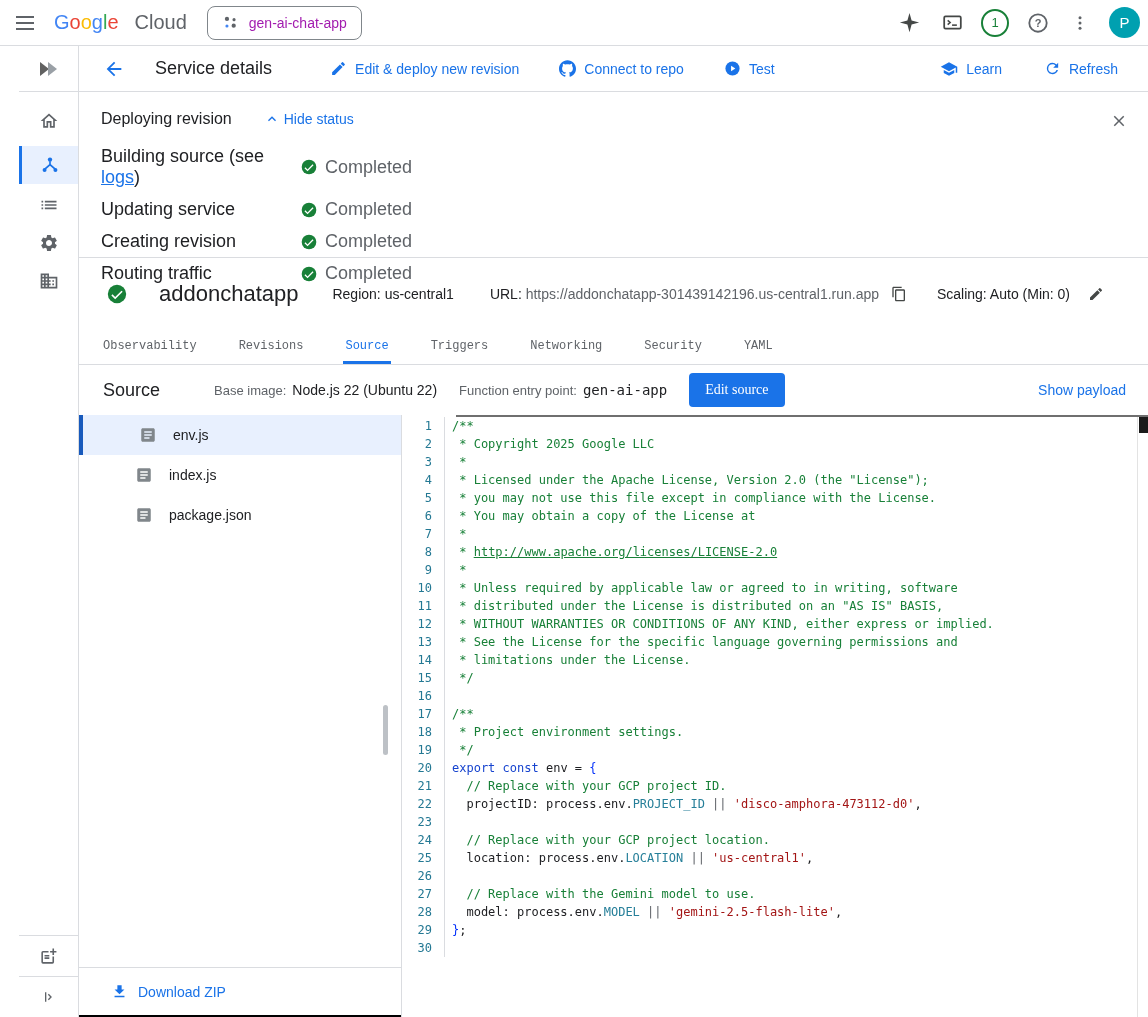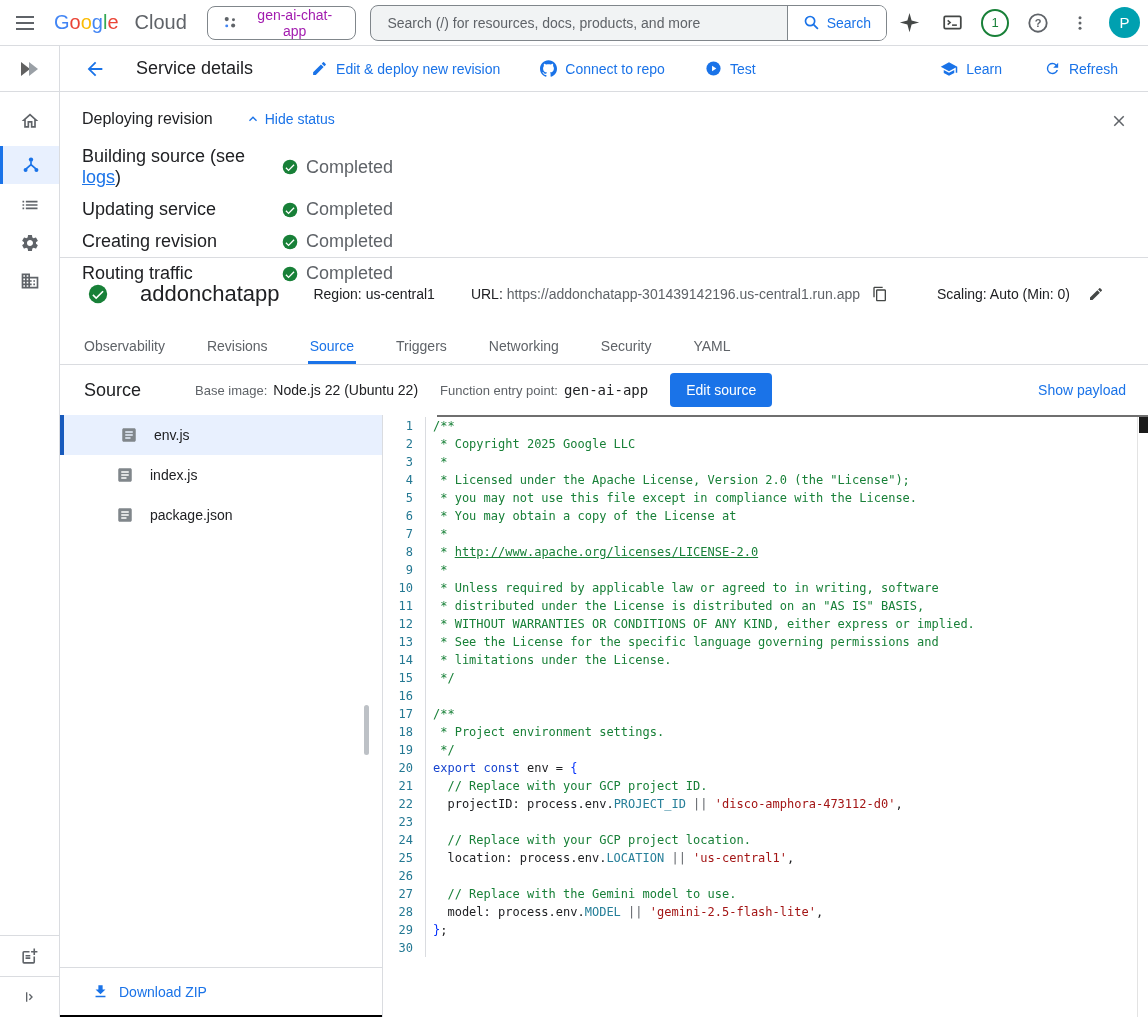--- a/index.html
+++ b/index.html
@@ -16,21 +16,21 @@
   .project-btn { display: flex; align-items: center; gap: 10px; height: 34px; padding: 0 14px; border: 1px solid #80868b; border-radius: 8px; background: #fff; font-size: 14px; color: #a21caf; cursor: pointer; font-family: inherit; }
   .search-combo { display: flex; align-items: stretch; width: 540px; height: 36px; border: 1px solid #80868b; border-radius: 8px; overflow: hidden; margin-left: 8px; background: #f1f3f4; }
   .search-input { flex: 1; border: none; outline: none; background: transparent; padding: 0 16px; font-size: 14px; color: #202124; font-family: inherit; }
   .search-input::placeholder { color: #5f6368; }
   .search-btn { display: flex; align-items: center; gap: 7px; background: #fff; border: none; border-left: 1px solid #80868b; padding: 0 15px; color: #1a73e8; font-size: 14px; font-weight: 500; cursor: pointer; font-family: inherit; }
   .topbar-right { margin-left: auto; display: flex; align-items: center; gap: 10px; }
   .badge-circle { width: 28px; height: 28px; border-radius: 50%; border: 2px solid #188038; color: #188038; font-size: 13px; font-weight: 500; display: flex; align-items: center; justify-content: center; background: #fff; cursor: pointer; }
   .avatar { width: 31px; height: 31px; border-radius: 50%; background: #00a0b0; color: #fff; font-size: 15px; display: flex; align-items: center; justify-content: center; cursor: pointer; border: none; margin-left: 4px; }
 
   
-  .below { flex: 1; display: flex; min-height: 0; }
+  .below { flex: 1; display: flex; min-height: 0; margin-left: 19px; }
 
   
   .rail { width: 60px; flex: none; border-right: 1px solid #dadce0; display: flex; flex-direction: column; position: relative; }
   .rail-logo { height: 46px; display: flex; align-items: center; justify-content: center; border-bottom: 1px solid #dadce0; }
   .rail-item { height: 38px; display: flex; align-items: center; justify-content: center; cursor: pointer; }
   .rail-item.selected { background: #e8f0fe; border-left: 3px solid #1a73e8; }
   .rail-bottom { position: absolute; bottom: 0; left: 0; right: 0; }
   .rail-bottom .rail-item { height: 41px; border-top: 1px solid #dadce0; }
 
   
@@ -56,32 +56,32 @@
 
   
   .service-header { height: 72px; flex: none; display: flex; align-items: center; padding: 0 38px 0 28px; }
   .svc-name { font-size: 22px; font-weight: 400; color: #202124; margin-left: 32px; }
   .svc-meta { margin-left: 34px; font-size: 14px; color: #202124; }
   .svc-meta .gray { color: #5f6368; }
   .svc-scaling { margin-left: auto; font-size: 14px; color: #202124; }
 
   
   .tabs { height: 35px; flex: none; display: flex; align-items: stretch; border-bottom: 1px solid #dadce0; padding-left: 22px; }
-  .tab { background: none; border: none; font-family: Liberation Sans, sans-serif; font-size: 14px; font-weight: 500; color: #5f6368; margin-right: 38px; padding: 0 2px; cursor: pointer; border-bottom: 3px solid transparent; }
+  .tab { background: none; border: none; font-family: Liberation Mono, monospace; font-size: 12px; font-weight: 500; color: #5f6368; margin-right: 38px; padding: 0 2px; cursor: pointer; border-bottom: 3px solid transparent; }
   .tab.active { color: #1a73e8; border-bottom-color: #1a73e8; }
 
   
   .source-bar { height: 50px; flex: none; display: flex; align-items: center; padding: 0 16px 0 24px; }
   .src-title { font-size: 18px; font-weight: 400; color: #202124; }
   .src-field { margin-left: 54px; display: flex; align-items: baseline; gap: 6px; }
   .src-field + .src-field { margin-left: 22px; }
   .src-label { font-size: 13px; color: #5f6368; }
   .src-value { font-size: 14px; color: #202124; }
   .mono { font-family: "DejaVu Sans Mono", monospace; }
-  .primary-btn { margin-left: 22px; background: #1a73e8; color: #fff; border: none; border-radius: 4px; height: 34px; padding: 0 16px; font-size: 14px; font-weight: 500; font-family: Liberation Sans, sans-serif; cursor: pointer; }
+  .primary-btn { margin-left: 22px; background: #1a73e8; color: #fff; border: none; border-radius: 4px; height: 34px; padding: 0 16px; font-size: 14px; font-weight: 500; font-family: Liberation Serif, serif; cursor: pointer; }
   .link-btn { margin-left: auto; background: none; border: none; color: #1a73e8; font-size: 14px; font-weight: 500; font-family: inherit; cursor: pointer; }
 
   
   .content { flex: 1; display: flex; min-height: 0; }
   .file-panel { width: 323px; flex: none; border-right: 1px solid #dadce0; position: relative; }
   .file-row { height: 40px; display: flex; align-items: center; gap: 16px; padding-left: 56px; font-size: 14px; color: #202124; cursor: pointer; }
   .file-row.selected { background: #e8f0fe; border-left: 4px solid #185abc; }
   .panel-thumb { position: absolute; right: 13px; top: 290px; width: 5px; height: 50px; background: #bdc1c6; border-radius: 3px; }
   .download-row { position: absolute; left: 0; right: 0; bottom: 0; height: 50px; border-top: 1px solid #dadce0; display: flex; align-items: center; gap: 10px; padding-left: 32px; color: #1a73e8; font-size: 14px; font-weight: 500; cursor: pointer; background: #fff; border-right: none; border-left: none; font-family: inherit; justify-content: flex-start; }
 
@@ -121,30 +121,20 @@
     </div>
     <button class="project-btn">
       <svg width="17" height="17" viewBox="0 0 24 24">
           <circle cx="7" cy="7" r="3" fill="#5f6368"></circle>
           <circle cx="17" cy="8" r="2.2" fill="#5f6368"></circle>
           <circle cx="16.5" cy="16.5" r="3" fill="#5f6368"></circle>
           <circle cx="7" cy="17" r="2.2" fill="#4285f4"></circle>
         </svg>
       <span>gen-ai-chat-app</span>
     </button>
-    <div class="search-combo">
-      <input class="search-input" placeholder="Search (/) for resources, docs, products, and more" style="">
-      <button class="search-btn">
-        <svg width="17" height="17" viewBox="0 0 24 24">
-            <circle cx="10" cy="10" r="6.5" fill="none" stroke="#1a73e8" stroke-width="2.4"></circle>
-            <path d="M15 15l6 6" stroke="#1a73e8" stroke-width="2.6"></path>
-          </svg>
-        <span>Search</span>
-      </button>
-    </div>
     <div class="topbar-right">
       <button class="icon-btn">
         <svg width="21" height="21" viewBox="0 0 24 24">
             <path d="M12 1l2.4 8.6L23 12l-8.6 2.4L12 23l-2.4-8.6L1 12l8.6-2.4z" fill="#444746"></path>
           </svg>
       </button>
       <button class="icon-btn">
         <svg width="21" height="21" viewBox="0 0 24 24">
             <rect x="2.5" y="5" width="19" height="14" rx="1.5" fill="none" stroke="#444746" stroke-width="2"></rect>
             <path d="M6.5 9.5l2.8 2.5-2.8 2.5" fill="none" stroke="#444746" stroke-width="1.8"></path>

